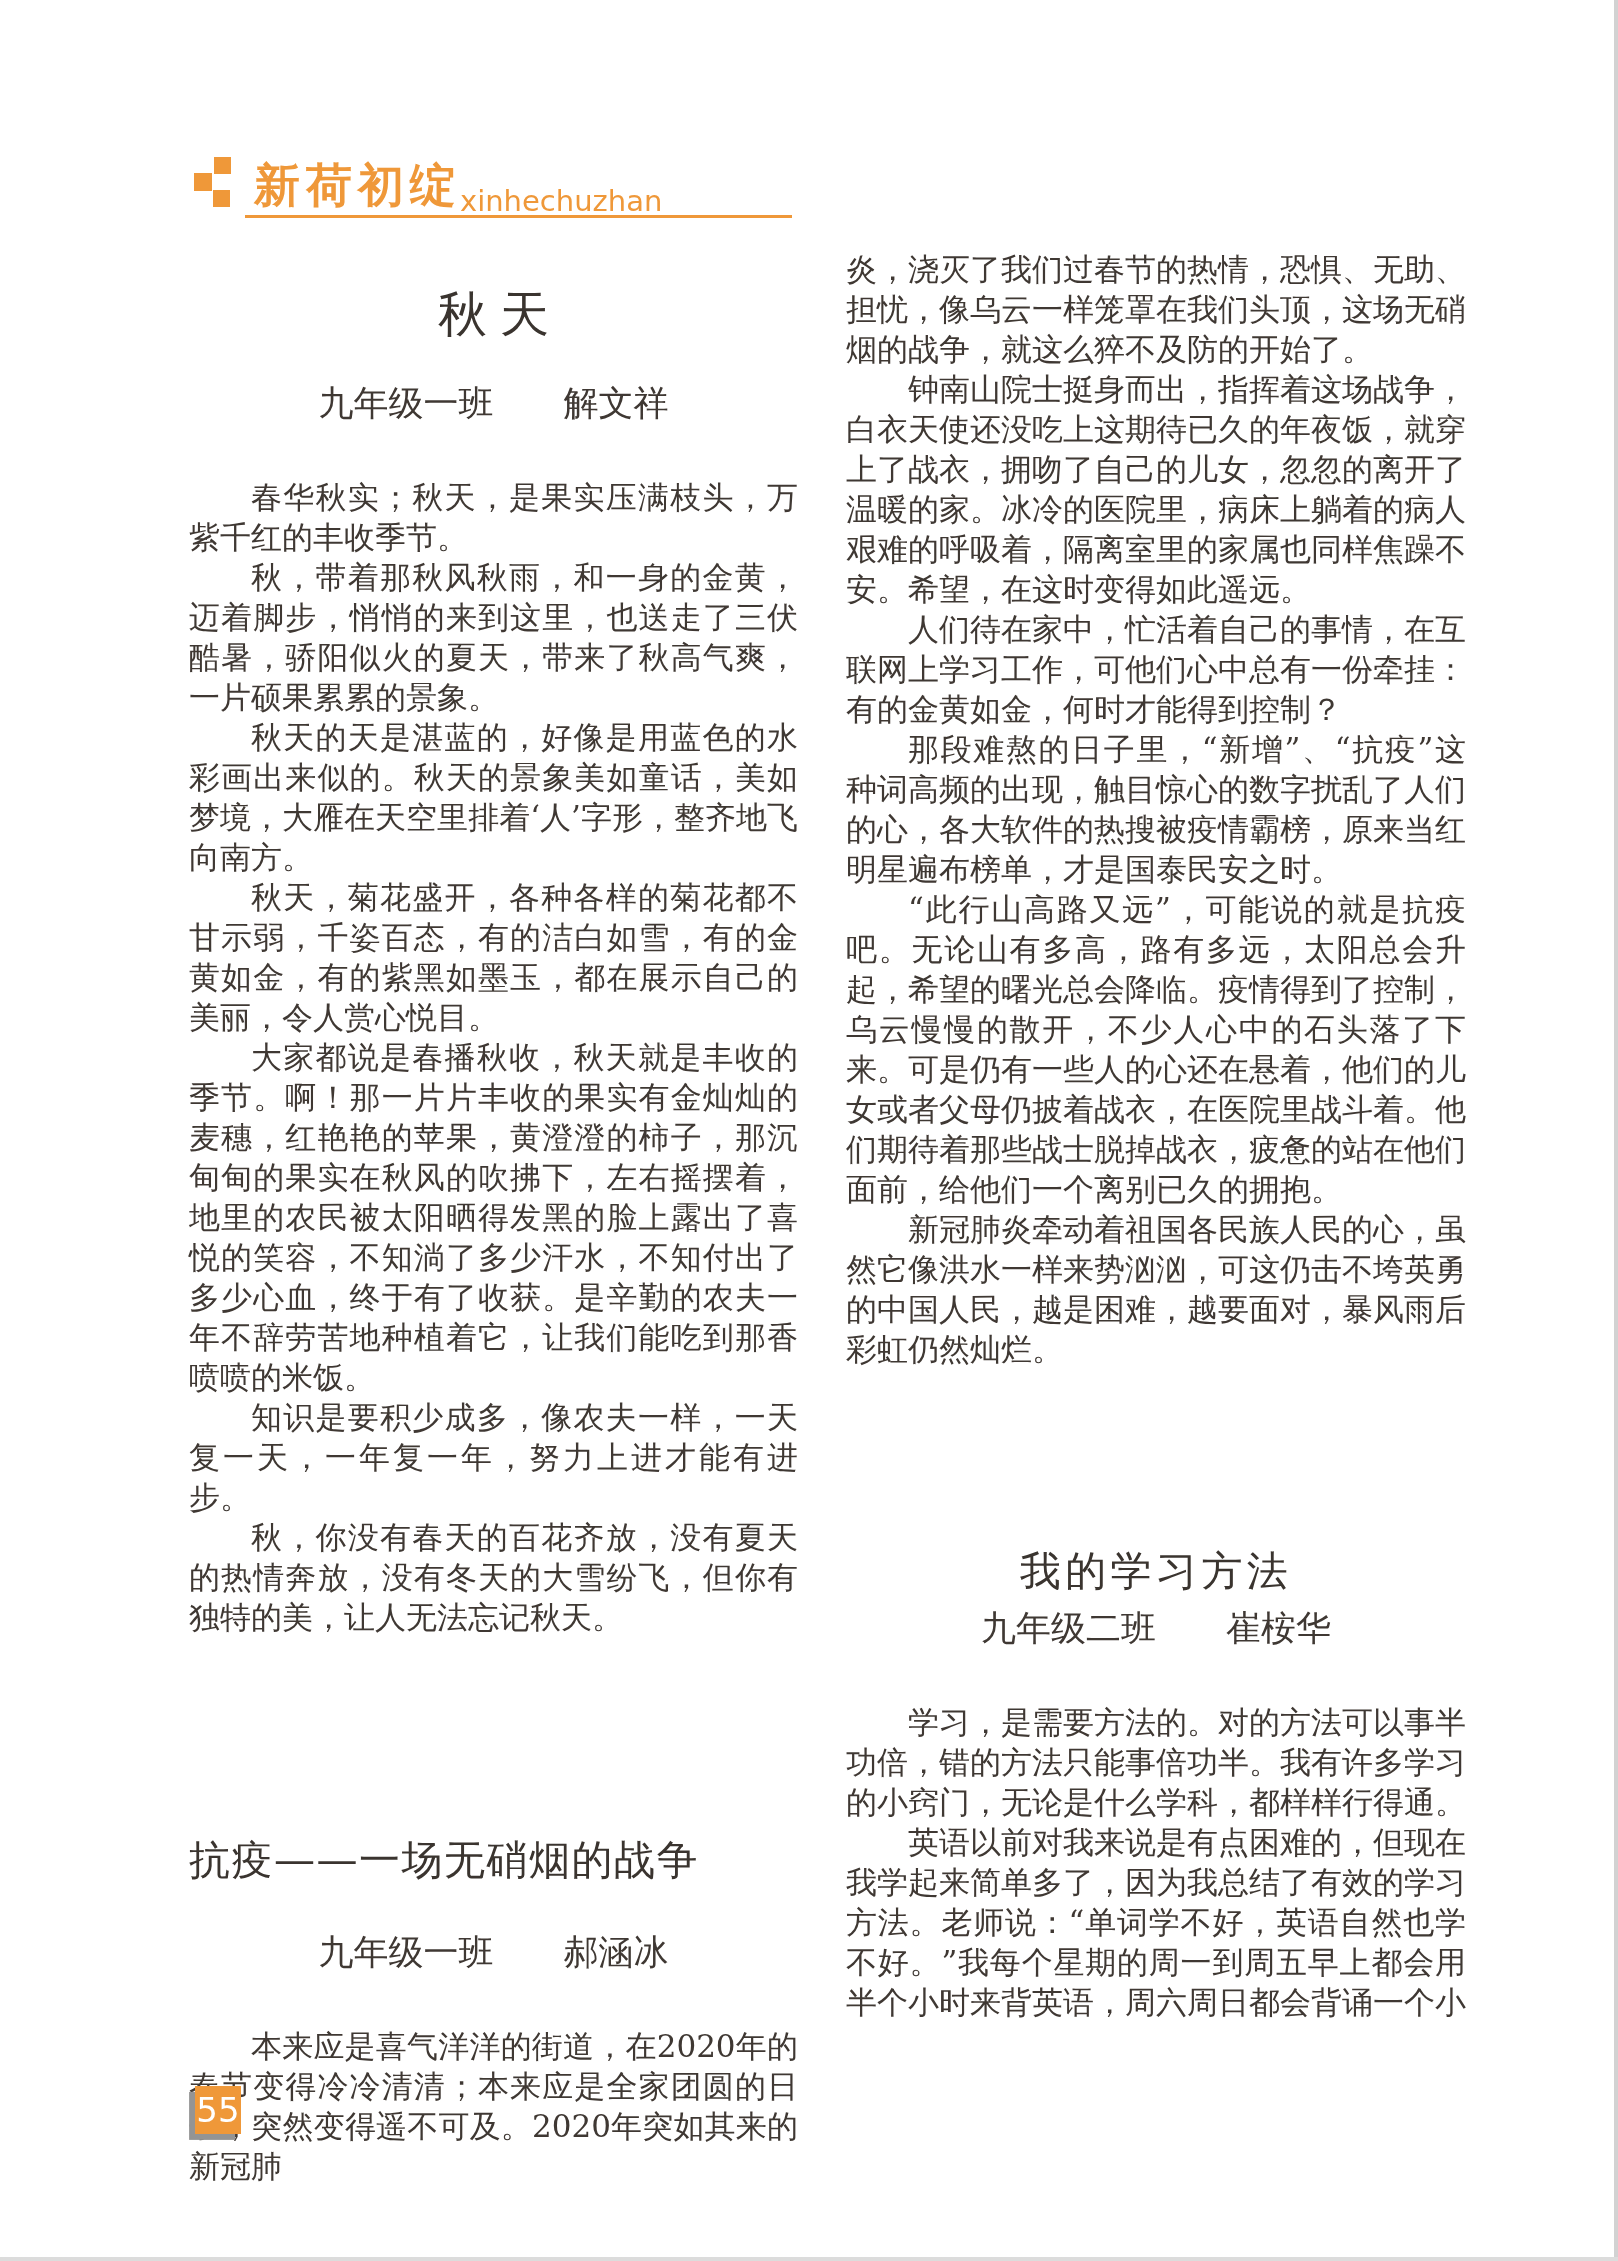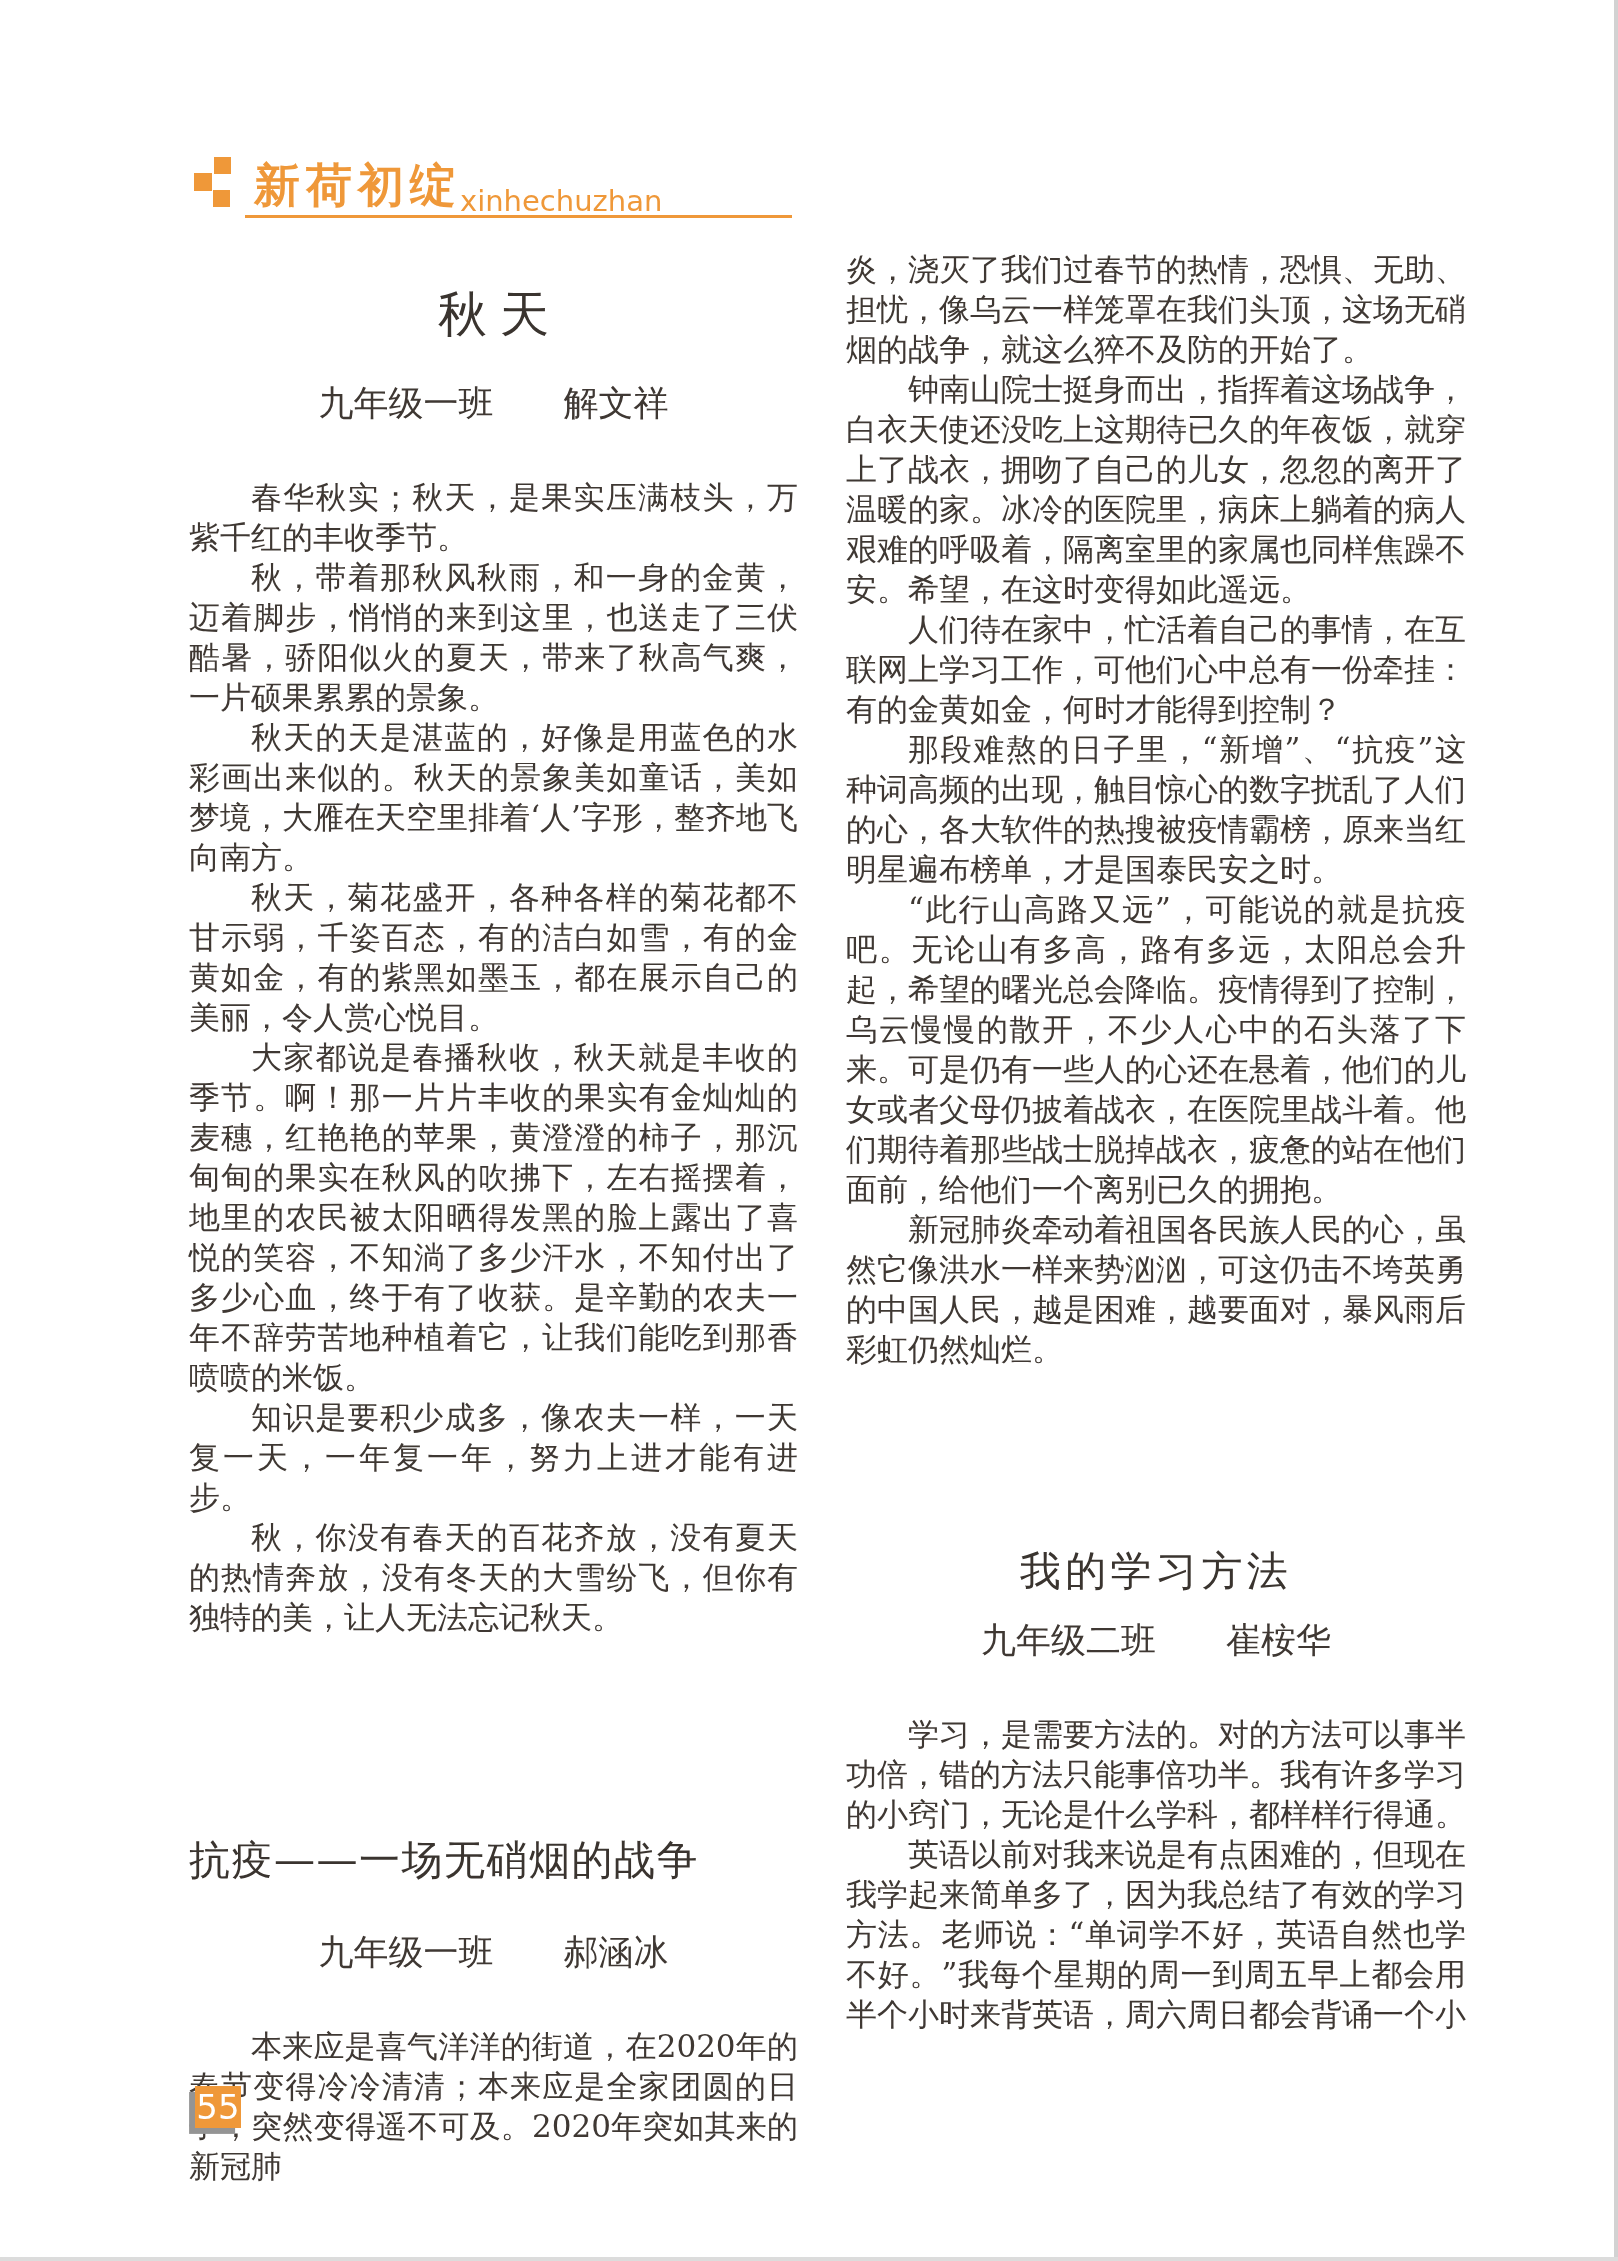--- a/index.html
+++ b/index.html
@@ -37,28 +37,28 @@
   .title-lg{
     text-align:center;font-size:49px;line-height:57px;letter-spacing:13.2px;text-indent:13.2px;
     margin-bottom:43px;color:#3a342f;
   }
   .title-md{
     font-size:41px;line-height:49px;letter-spacing:1.5px;
     margin-top:199px;margin-bottom:50px;color:#3a342f;
   }
   .title-md2{
     text-align:center;font-size:41px;line-height:50px;letter-spacing:4.4px;
-    margin-top:177px;margin-bottom:27px;color:#3a342f;
+    margin-top:177px;margin-bottom:15px;color:#3a342f;
   }
   .byline{text-align:center;font-size:35px;line-height:34px;text-indent:0;}
   .byline + .p{margin-top:57px;}
 
   
   .page-num{
-    position:absolute;left:195px;top:2086px;width:46px;height:42px;
+    position:absolute;left:195px;top:2086px;width:46px;height:48px;
     background:#EF9839;box-shadow:-5.9px 5.9px 0 #949494;
     color:#ffffff;font-family:"DejaVu Sans","Liberation Sans",sans-serif;
     font-size:34px;display:flex;align-items:center;justify-content:center;
   }
 </style>
 </head>
 <body>
 
 <div class="page">
 

